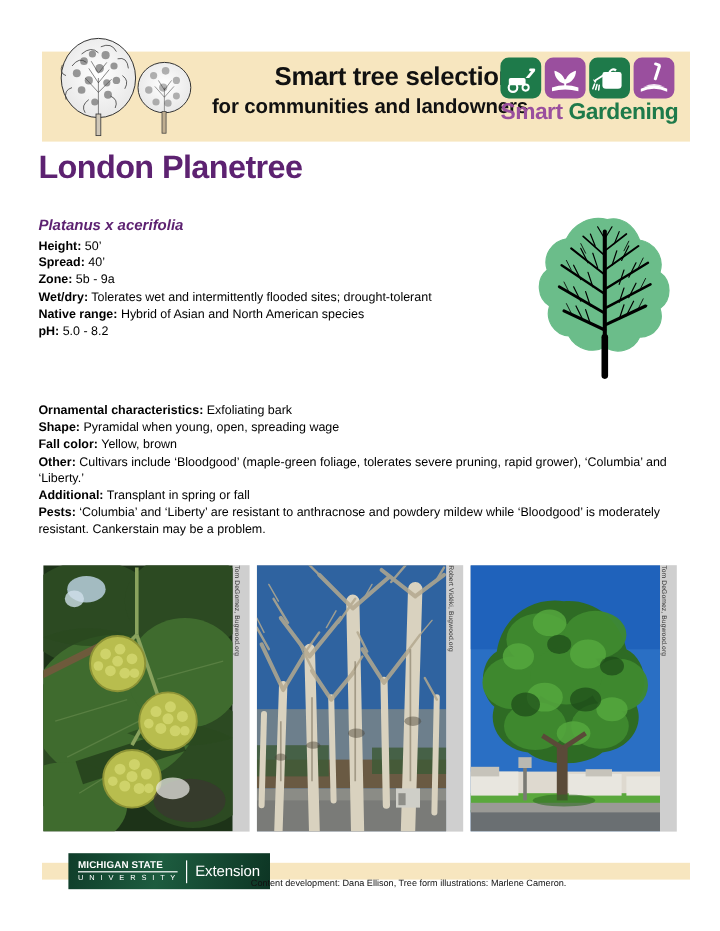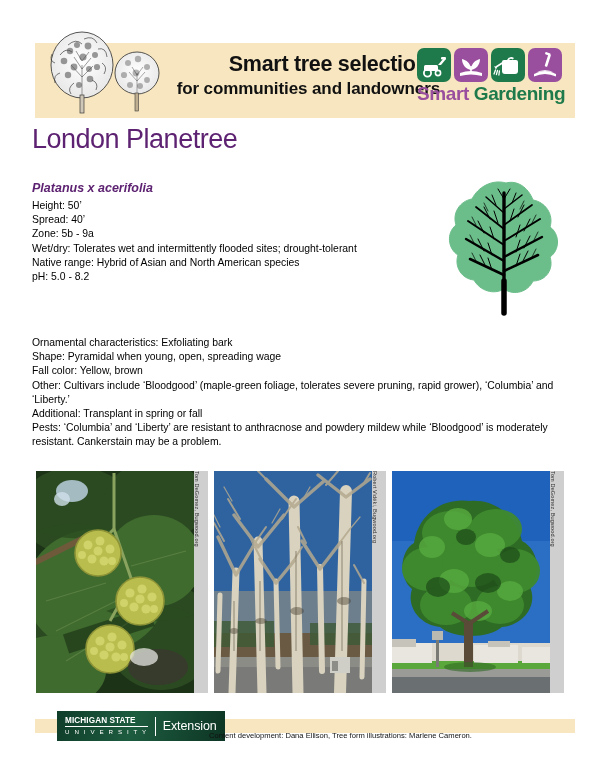--- a/index.html
+++ b/index.html
@@ -85,21 +85,21 @@
 
   
   .title-block {
     position: absolute;
     left: 32px;
     top: 126px;
     width: 420px;
   }
   .page-title {
     font-size: 27px;
-    font-weight: normal;
+    font-weight: bold;
     color: #5d2271;
     letter-spacing: -0.5px;
     line-height: 1;
   }
   .sci-name {
     font-size: 12.5px;
     font-weight: bold;
     font-style: italic;
     color: #5d2271;
     margin-top: 28px;
@@ -125,21 +125,21 @@
   }
   .specs-2 {
     position: absolute;
     left: 32px;
     top: 336px;
     width: 540px;
     font-size: 10.4px;
     line-height: 14.2px;
   }
   .spec-row { margin: 0; }
-  .spec-label { font-weight: normal; }
+  .spec-label { font-weight: bold; }
 
   
   .photos {
     position: absolute;
     left: 36px;
     top: 471px;
     width: 528px;
     height: 222px;
     display: flex;
     gap: 6px;

